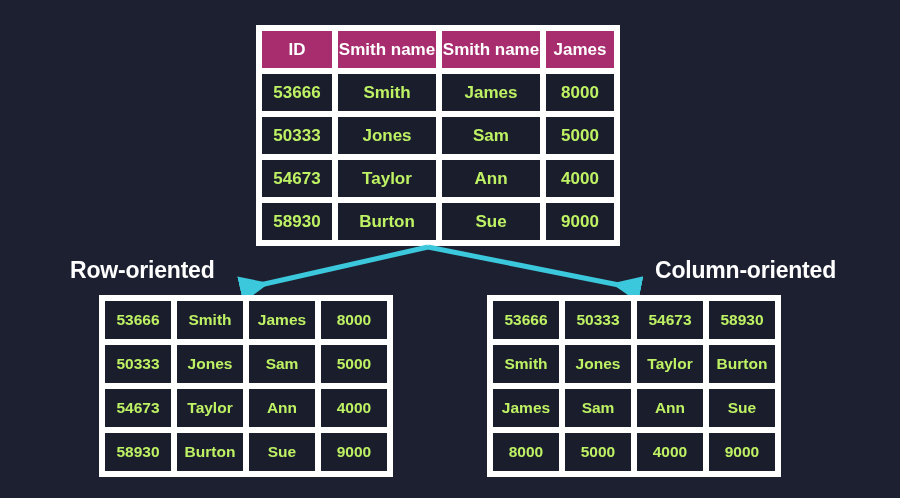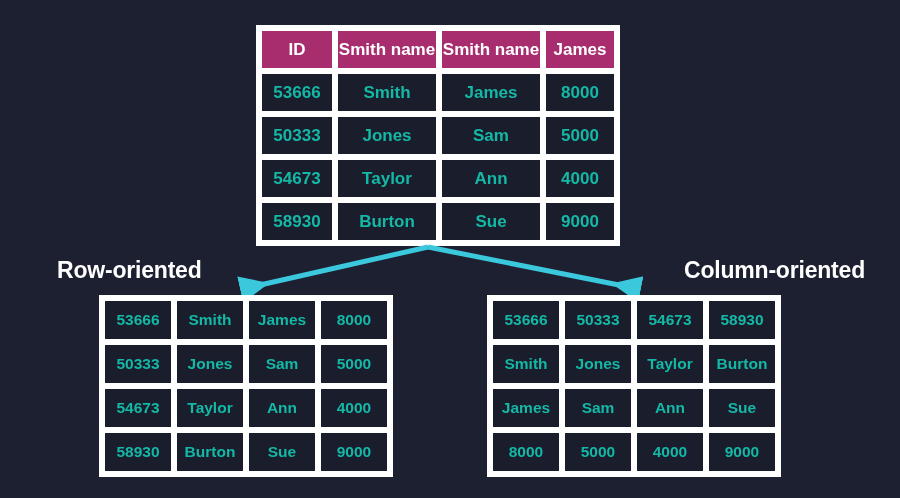--- a/index.html
+++ b/index.html
@@ -24,21 +24,21 @@
   .tbl {
     position: absolute;
     border-collapse: separate;
     border-spacing: 0;
     background: #1d2030;
     box-sizing: border-box;
     border: 3px solid #ffffff;
   }
   .tbl td, .tbl th {
     background: #1a1d2b;
-    color: #14b8a6;
+    color: #bef264;
     font-weight: bold;
     text-align: center;
     vertical-align: middle;
     box-sizing: border-box;
     border: 3px solid #ffffff;
     padding: 0;
     white-space: nowrap;
   }
   .tbl th {
     background: #a82d6e;
@@ -78,27 +78,26 @@
   
   .caption {
     position: absolute;
     color: #ffffff;
     font-size: 23px;
     font-weight: bold;
     letter-spacing: -0.2px;
     white-space: nowrap;
   }
   #caption-row-oriented {
-    left: 57px;
+    left: 70px;
     top: 257px;
   }
   #caption-column-oriented {
     left: 655px;
     top: 257px;
-    margin-left: 29px;
   }
 
   
   #arrow-layer {
     position: absolute;
     left: 0;
     top: 0;
     width: 900px;
     height: 498px;
     pointer-events: none;

